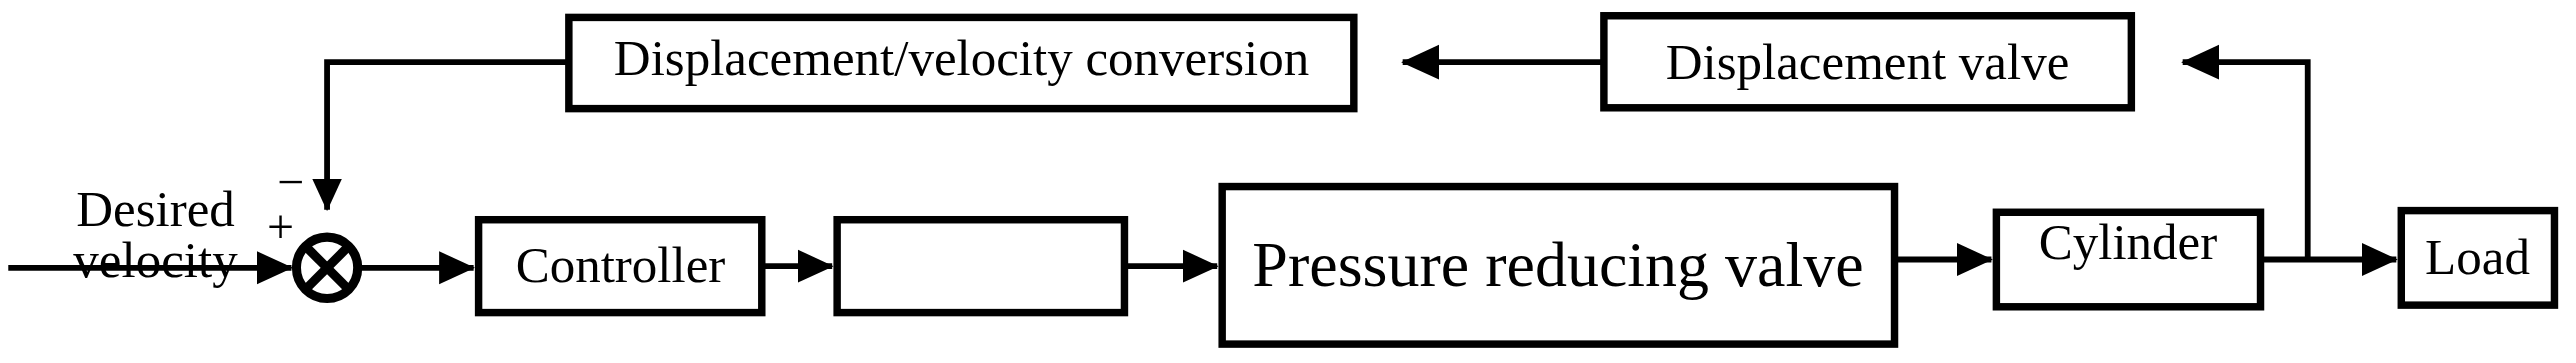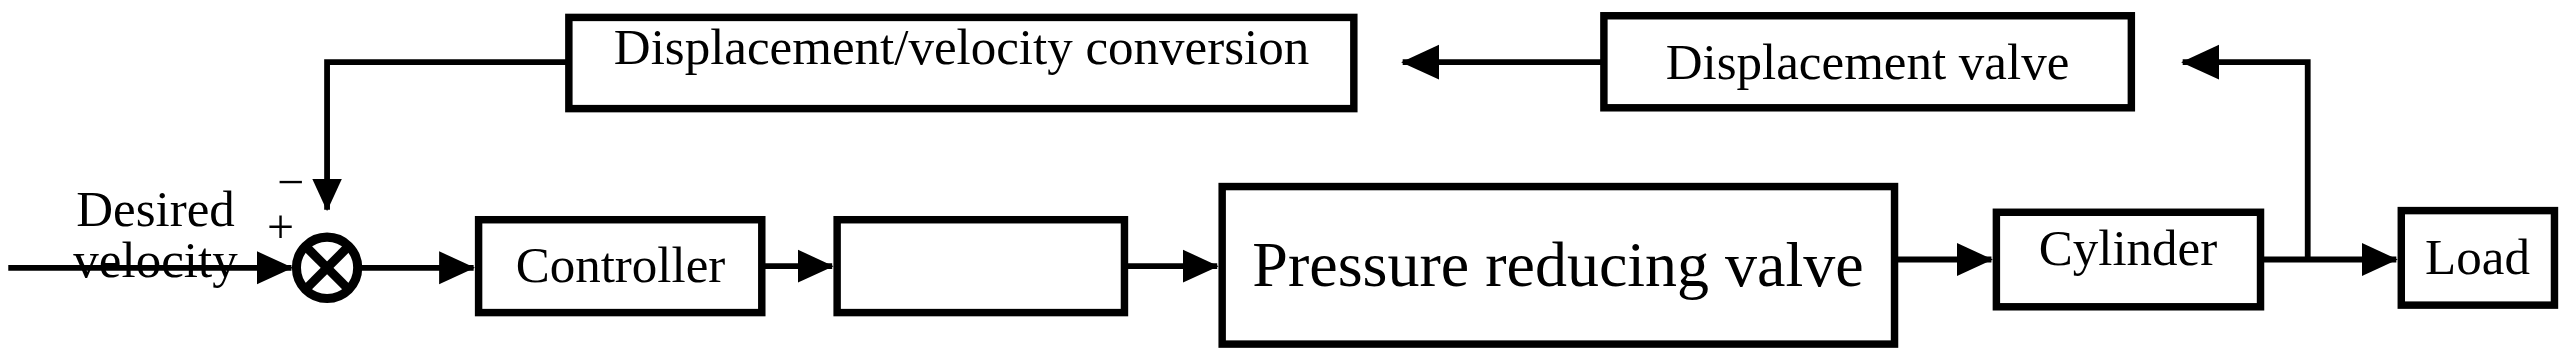--- a/index.html
+++ b/index.html
@@ -111,27 +111,27 @@
 
   <div class="input-label" style="left:23px; top:184px; width:265px; font-size:51px;">
     <div>Desired</div>
     <div>velocity</div>
   </div>
 
   <span class="sign-label" style="left:267px; top:203px; font-size:48px;">+</span>
 
   <span class="sign-label" style="left:277px; top:158px; font-size:48px;">−</span>
 
-  <div class="blk-label" style="left:569px; top:2px; width:785px; height:91px; font-size:51px;">Displacement/velocity conversion</div>
+  <div class="blk-label" style="left:569px; top:13px; width:785px; height:91px; font-size:51px;">Displacement/velocity conversion</div>
 
   <div class="blk-label" style="left:1604px; top:15.7px; width:527px; height:92px; font-size:51px;">Displacement valve</div>
 
   <div class="blk-label" style="left:479px; top:219px; width:283px; height:93px; font-size:51px;">Controller</div>
 
 
   <div class="blk-label" style="left:1222px; top:186px; width:672px; height:157px; font-size:64px;">Pressure reducing valve</div>
 
-  <div class="blk-label" style="left:1996px; top:201px; width:264px; height:94px; font-size:51px;">Cylinder</div>
+  <div class="blk-label" style="left:1996px; top:195px; width:264px; height:94px; font-size:51px;">Cylinder</div>
 
   <div class="blk-label" style="left:2401px; top:210px; width:153px; height:94px; font-size:51px;">Load</div>
 
 </div>
 
 
 </body></html>

